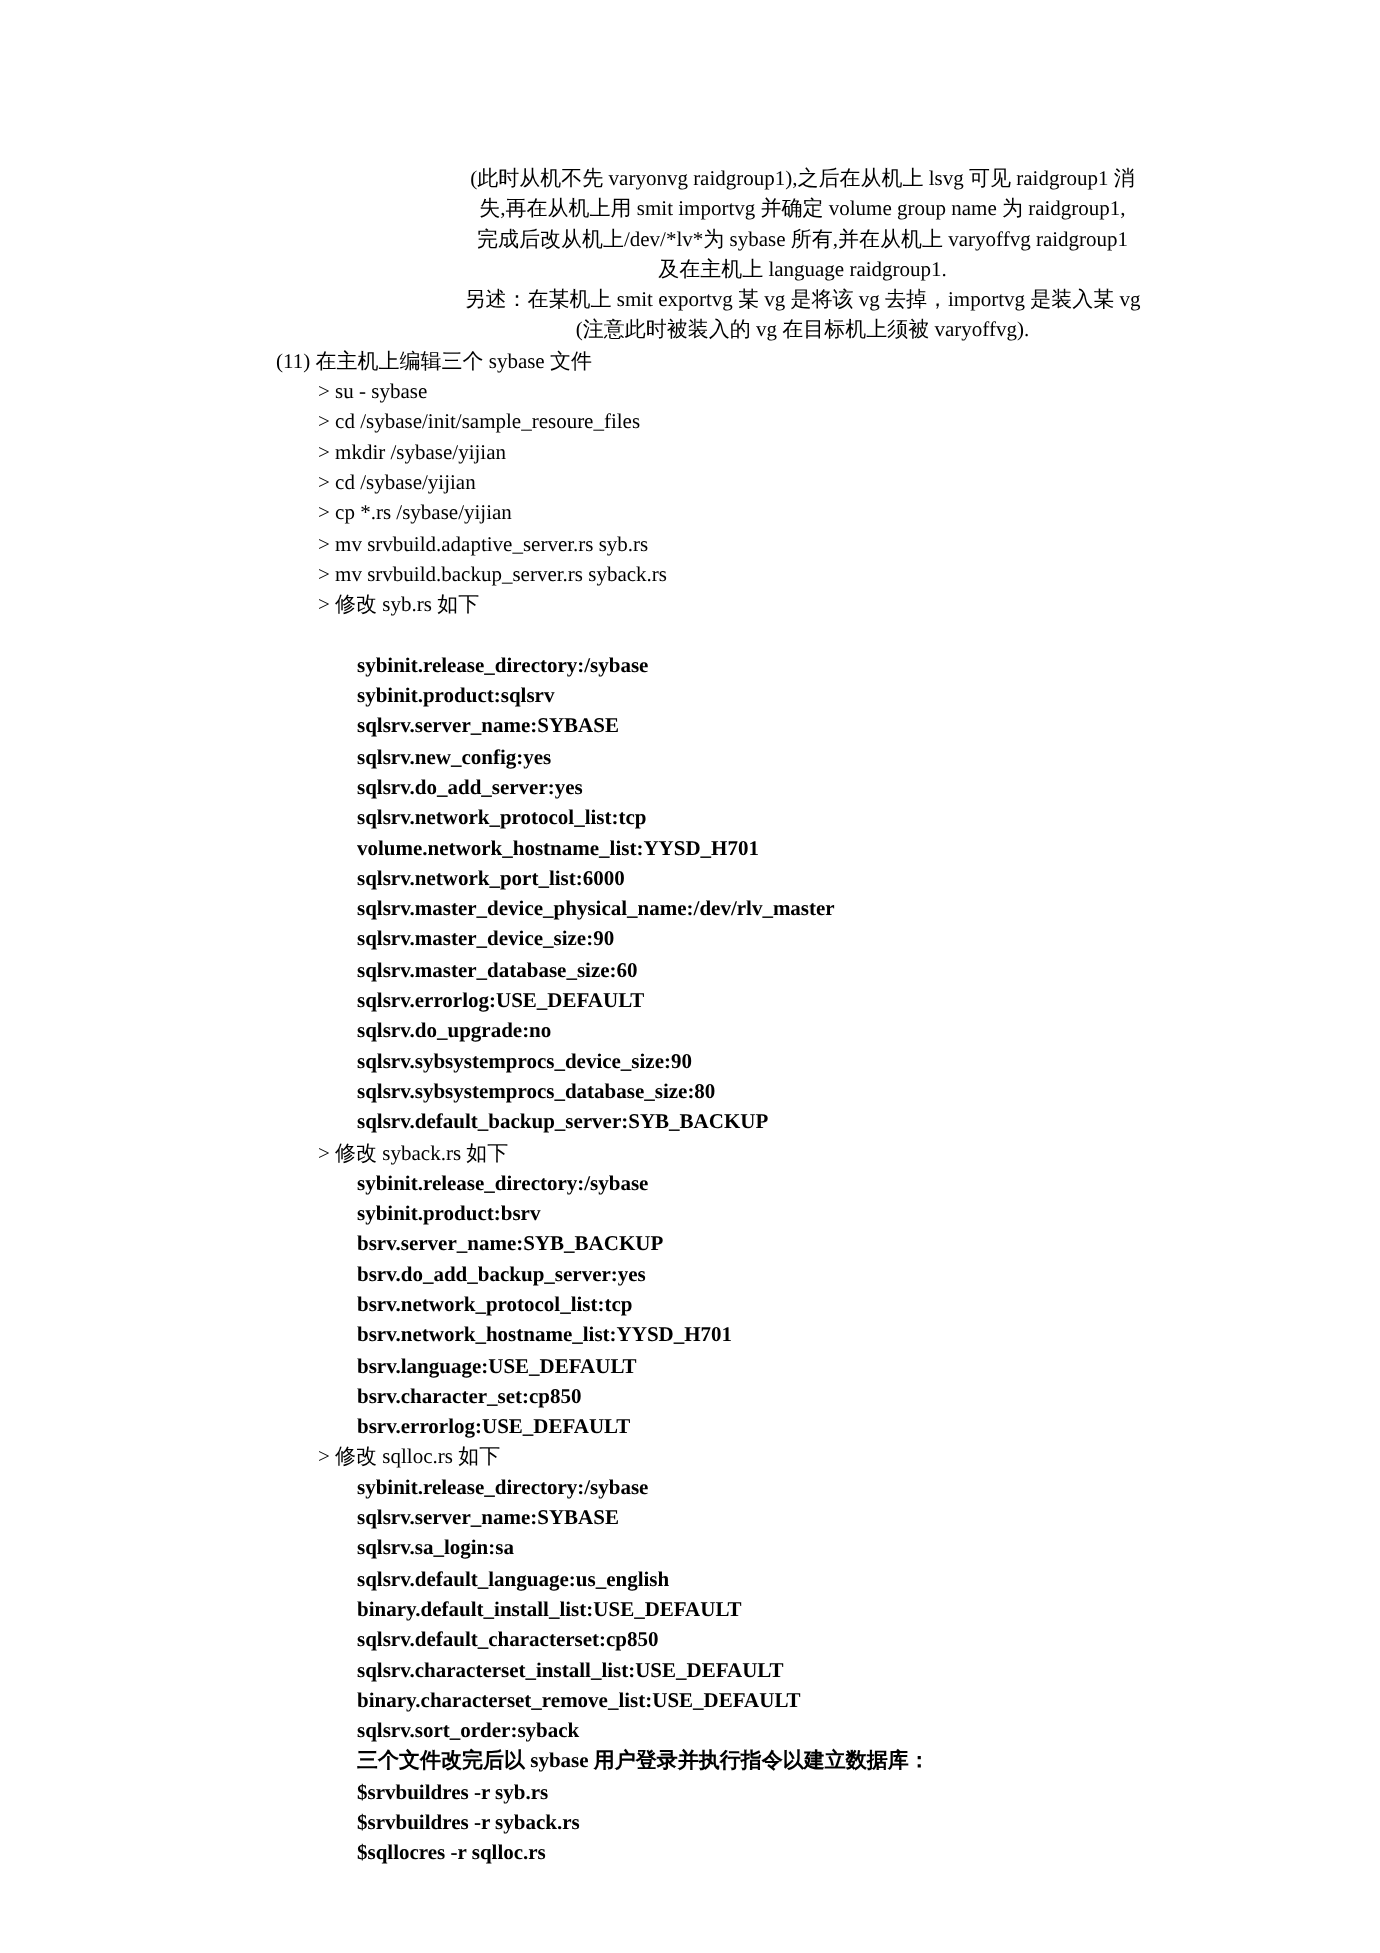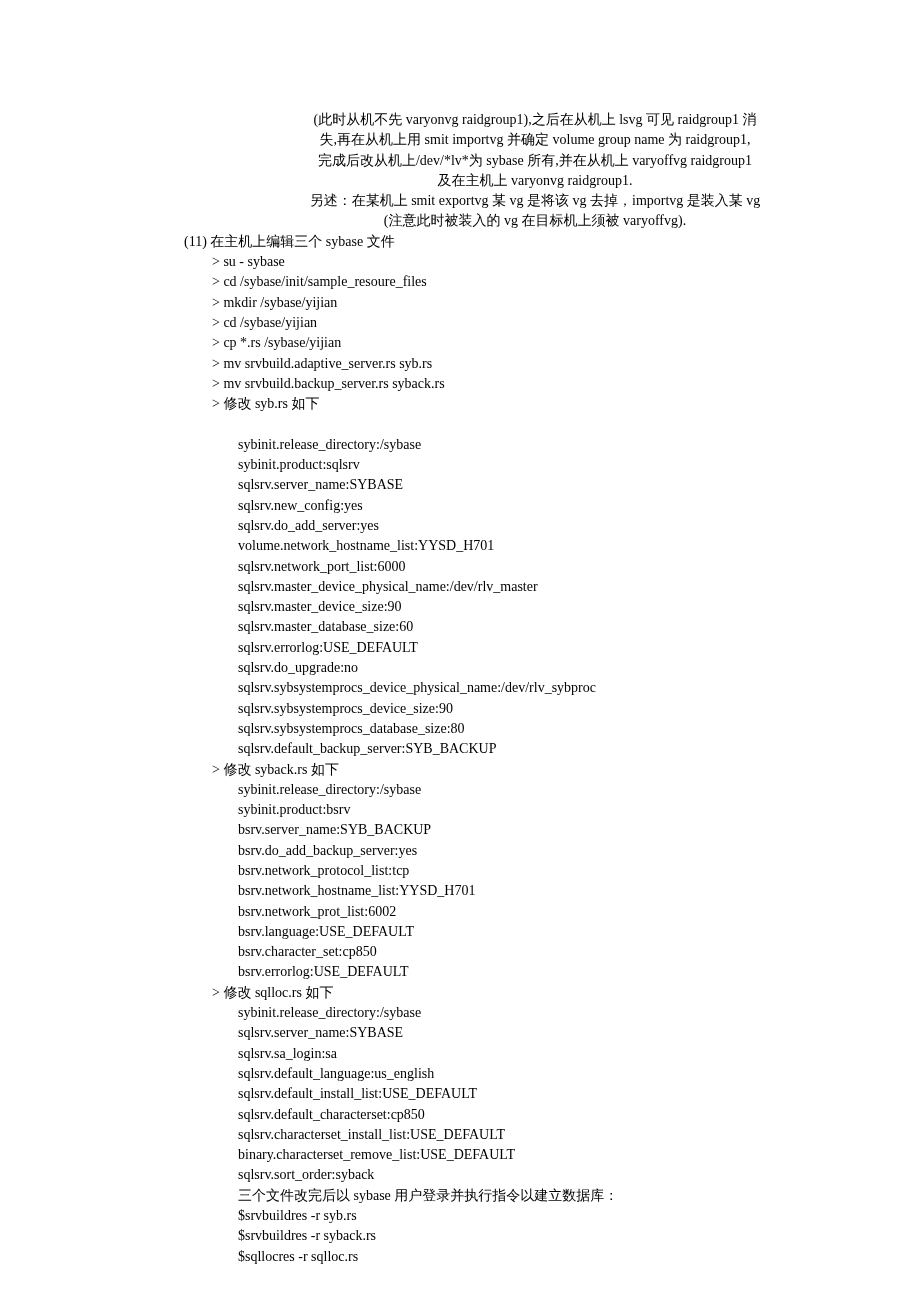--- a/index.html
+++ b/index.html
@@ -13,77 +13,76 @@
   }
   .page {
     width: 920px;
     min-height: 1302px;
     padding: 110px 80px 60px 80px;
     box-sizing: border-box;
   }
   .indent-a { padding-left: 150px; text-align: center; }
   .indent-b { padding-left: 104px; }
   .indent-c { padding-left: 132px; }
-  .indent-d { padding-left: 158px; }
+  .indent-d { padding-left: 158px; font-weight: bold; }
   .line { white-space: pre-wrap; }
 </style>
 </head>
 <body>
 
 <div class="page">
   <div id="content">
       <div class="line indent-a">(此时从机不先 varyonvg raidgroup1),之后在从机上 lsvg 可见 raidgroup1 消</div>
       <div class="line indent-a">失,再在从机上用 smit importvg 并确定 volume group name 为 raidgroup1,</div>
       <div class="line indent-a">完成后改从机上/dev/*lv*为 sybase 所有,并在从机上 varyoffvg raidgroup1</div>
-      <div class="line indent-a">及在主机上 varyonvg raidgroup1.</div>
+      <div class="line indent-a">及在主机上 language raidgroup1.</div>
       <div class="line indent-a">另述：在某机上 smit exportvg 某 vg 是将该 vg 去掉，importvg 是装入某 vg</div>
       <div class="line indent-a">(注意此时被装入的 vg 在目标机上须被 varyoffvg).</div>
       <div class="line indent-b">(11) 在主机上编辑三个 sybase 文件</div>
       <div class="line indent-c">&gt; su - sybase</div>
       <div class="line indent-c">&gt; cd /sybase/init/sample_resoure_files</div>
       <div class="line indent-c">&gt; mkdir /sybase/yijian</div>
       <div class="line indent-c">&gt; cd /sybase/yijian</div>
       <div class="line indent-c">&gt; cp *.rs /sybase/yijian</div>
       <div class="line indent-c">&gt; mv srvbuild.adaptive_server.rs syb.rs</div>
       <div class="line indent-c">&gt; mv srvbuild.backup_server.rs syback.rs</div>
       <div class="line indent-c">&gt; 修改 syb.rs 如下</div>
       <div class="line indent-d"> </div>
       <div class="line indent-d">sybinit.release_directory:/sybase</div>
       <div class="line indent-d">sybinit.product:sqlsrv</div>
       <div class="line indent-d">sqlsrv.server_name:SYBASE</div>
       <div class="line indent-d">sqlsrv.new_config:yes</div>
       <div class="line indent-d">sqlsrv.do_add_server:yes</div>
+      <div class="line indent-d">sqlsrv.network_protocol_list:tcp</div>
       <div class="line indent-d">volume.network_hostname_list:YYSD_H701</div>
       <div class="line indent-d">sqlsrv.network_port_list:6000</div>
       <div class="line indent-d">sqlsrv.master_device_physical_name:/dev/rlv_master</div>
       <div class="line indent-d">sqlsrv.master_device_size:90</div>
       <div class="line indent-d">sqlsrv.master_database_size:60</div>
       <div class="line indent-d">sqlsrv.errorlog:USE_DEFAULT</div>
       <div class="line indent-d">sqlsrv.do_upgrade:no</div>
-      <div class="line indent-d">sqlsrv.sybsystemprocs_device_physical_name:/dev/rlv_sybproc</div>
       <div class="line indent-d">sqlsrv.sybsystemprocs_device_size:90</div>
       <div class="line indent-d">sqlsrv.sybsystemprocs_database_size:80</div>
       <div class="line indent-d">sqlsrv.default_backup_server:SYB_BACKUP</div>
       <div class="line indent-c">&gt; 修改 syback.rs 如下</div>
       <div class="line indent-d">sybinit.release_directory:/sybase</div>
       <div class="line indent-d">sybinit.product:bsrv</div>
       <div class="line indent-d">bsrv.server_name:SYB_BACKUP</div>
       <div class="line indent-d">bsrv.do_add_backup_server:yes</div>
       <div class="line indent-d">bsrv.network_protocol_list:tcp</div>
       <div class="line indent-d">bsrv.network_hostname_list:YYSD_H701</div>
-      <div class="line indent-d">bsrv.network_prot_list:6002</div>
       <div class="line indent-d">bsrv.language:USE_DEFAULT</div>
       <div class="line indent-d">bsrv.character_set:cp850</div>
       <div class="line indent-d">bsrv.errorlog:USE_DEFAULT</div>
       <div class="line indent-c">&gt; 修改 sqlloc.rs 如下</div>
       <div class="line indent-d">sybinit.release_directory:/sybase</div>
       <div class="line indent-d">sqlsrv.server_name:SYBASE</div>
       <div class="line indent-d">sqlsrv.sa_login:sa</div>
       <div class="line indent-d">sqlsrv.default_language:us_english</div>
-      <div class="line indent-d">sqlsrv.default_install_list:USE_DEFAULT</div>
+      <div class="line indent-d">binary.default_install_list:USE_DEFAULT</div>
       <div class="line indent-d">sqlsrv.default_characterset:cp850</div>
       <div class="line indent-d">sqlsrv.characterset_install_list:USE_DEFAULT</div>
       <div class="line indent-d">binary.characterset_remove_list:USE_DEFAULT</div>
       <div class="line indent-d">sqlsrv.sort_order:syback</div>
       <div class="line indent-d">三个文件改完后以 sybase 用户登录并执行指令以建立数据库：</div>
       <div class="line indent-d">$srvbuildres -r syb.rs</div>
       <div class="line indent-d">$srvbuildres -r syback.rs</div>
       <div class="line indent-d">$sqllocres -r sqlloc.rs</div>
     </div>
 </div>

